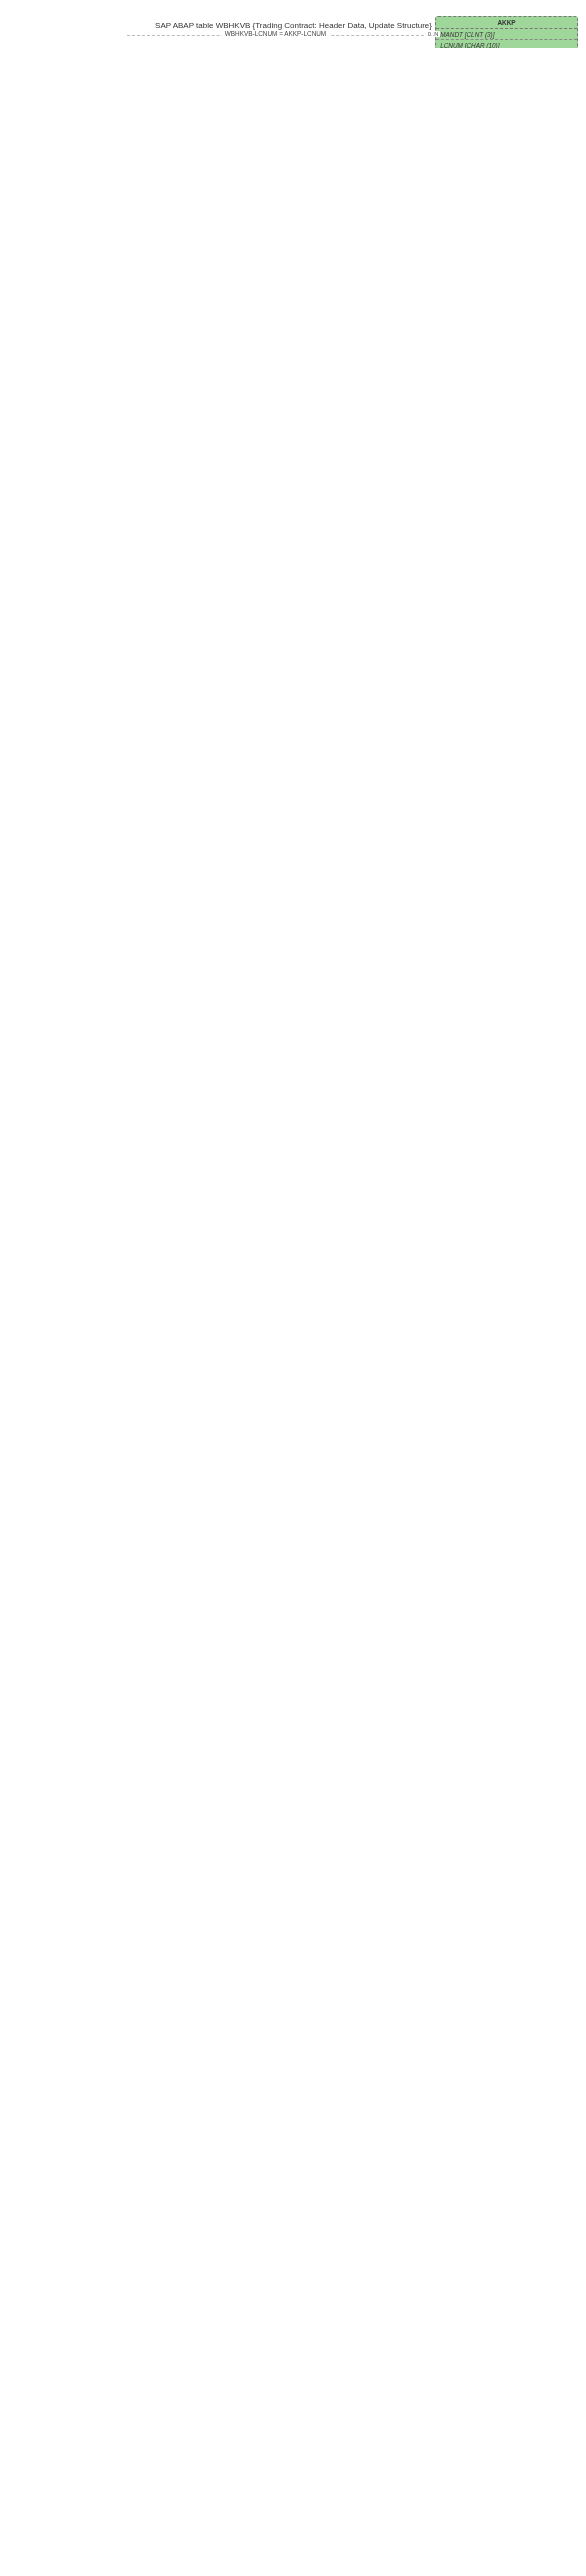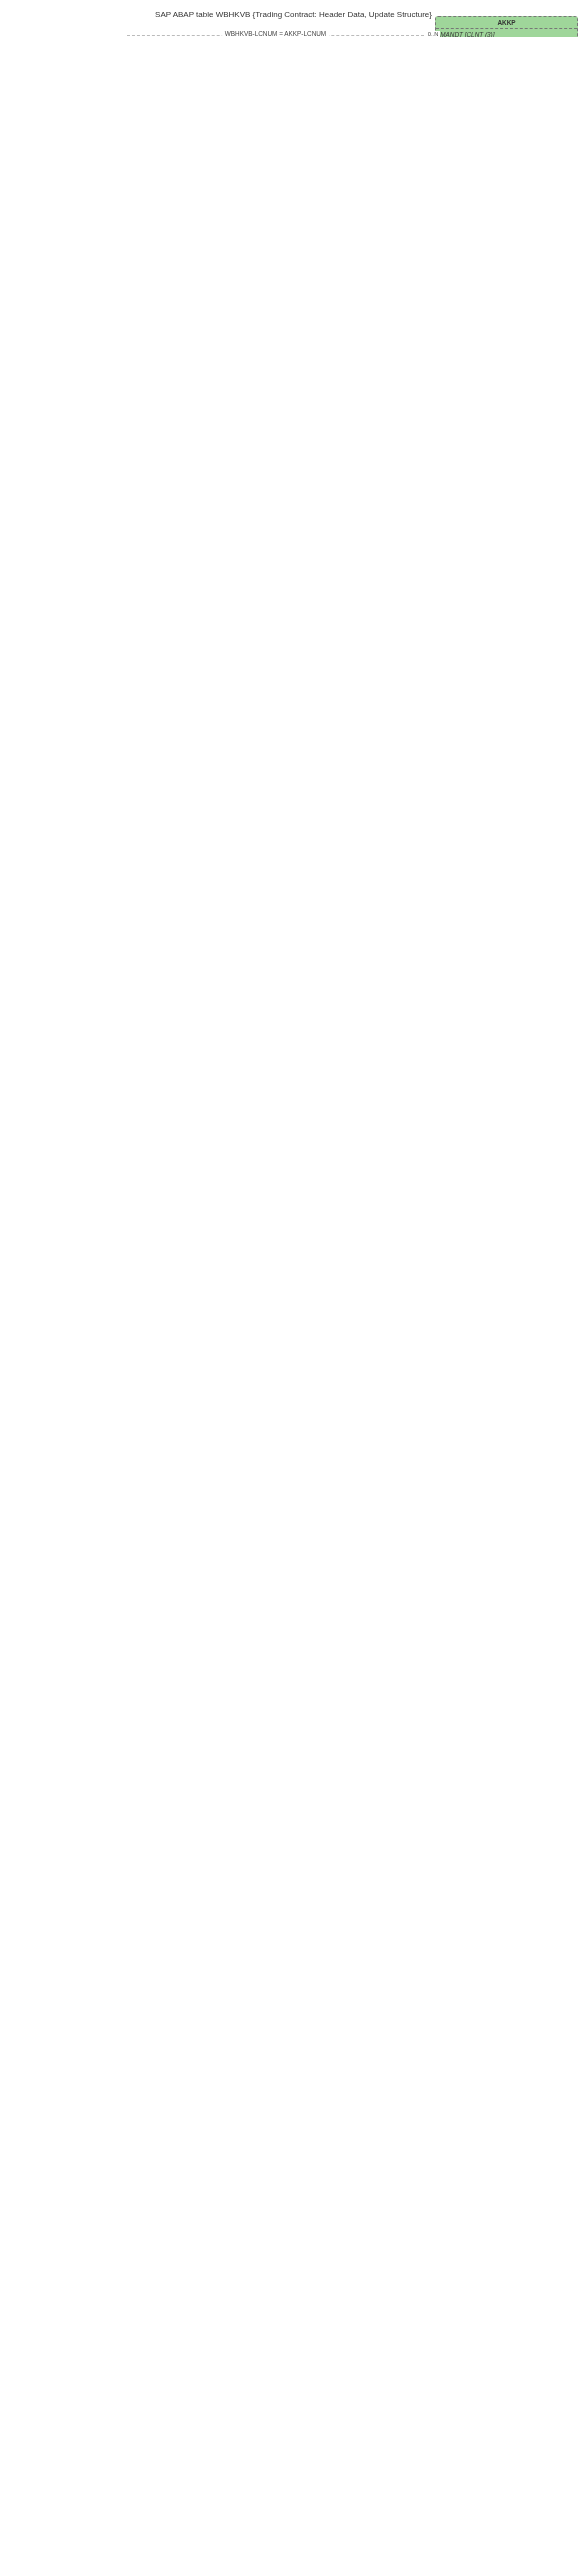--- a/index.html
+++ b/index.html
@@ -6,21 +6,21 @@
     margin: 0;
     padding: 0;
     background: #ffffff;
     font-family: Arial, sans-serif;
     font-size: 6.4px;
     color: #333;
   }
   .canvas {
     width: 587px;
     position: relative;
-    padding: 10px 0 16px 0;
+    padding: 21px 0 16px 0;
   }
   .title {
     font-size: 8px;
     text-align: center;
     margin-bottom: 2.1px;
   }
   
   .left-table {
     position: absolute;
     left: 5.3px;

